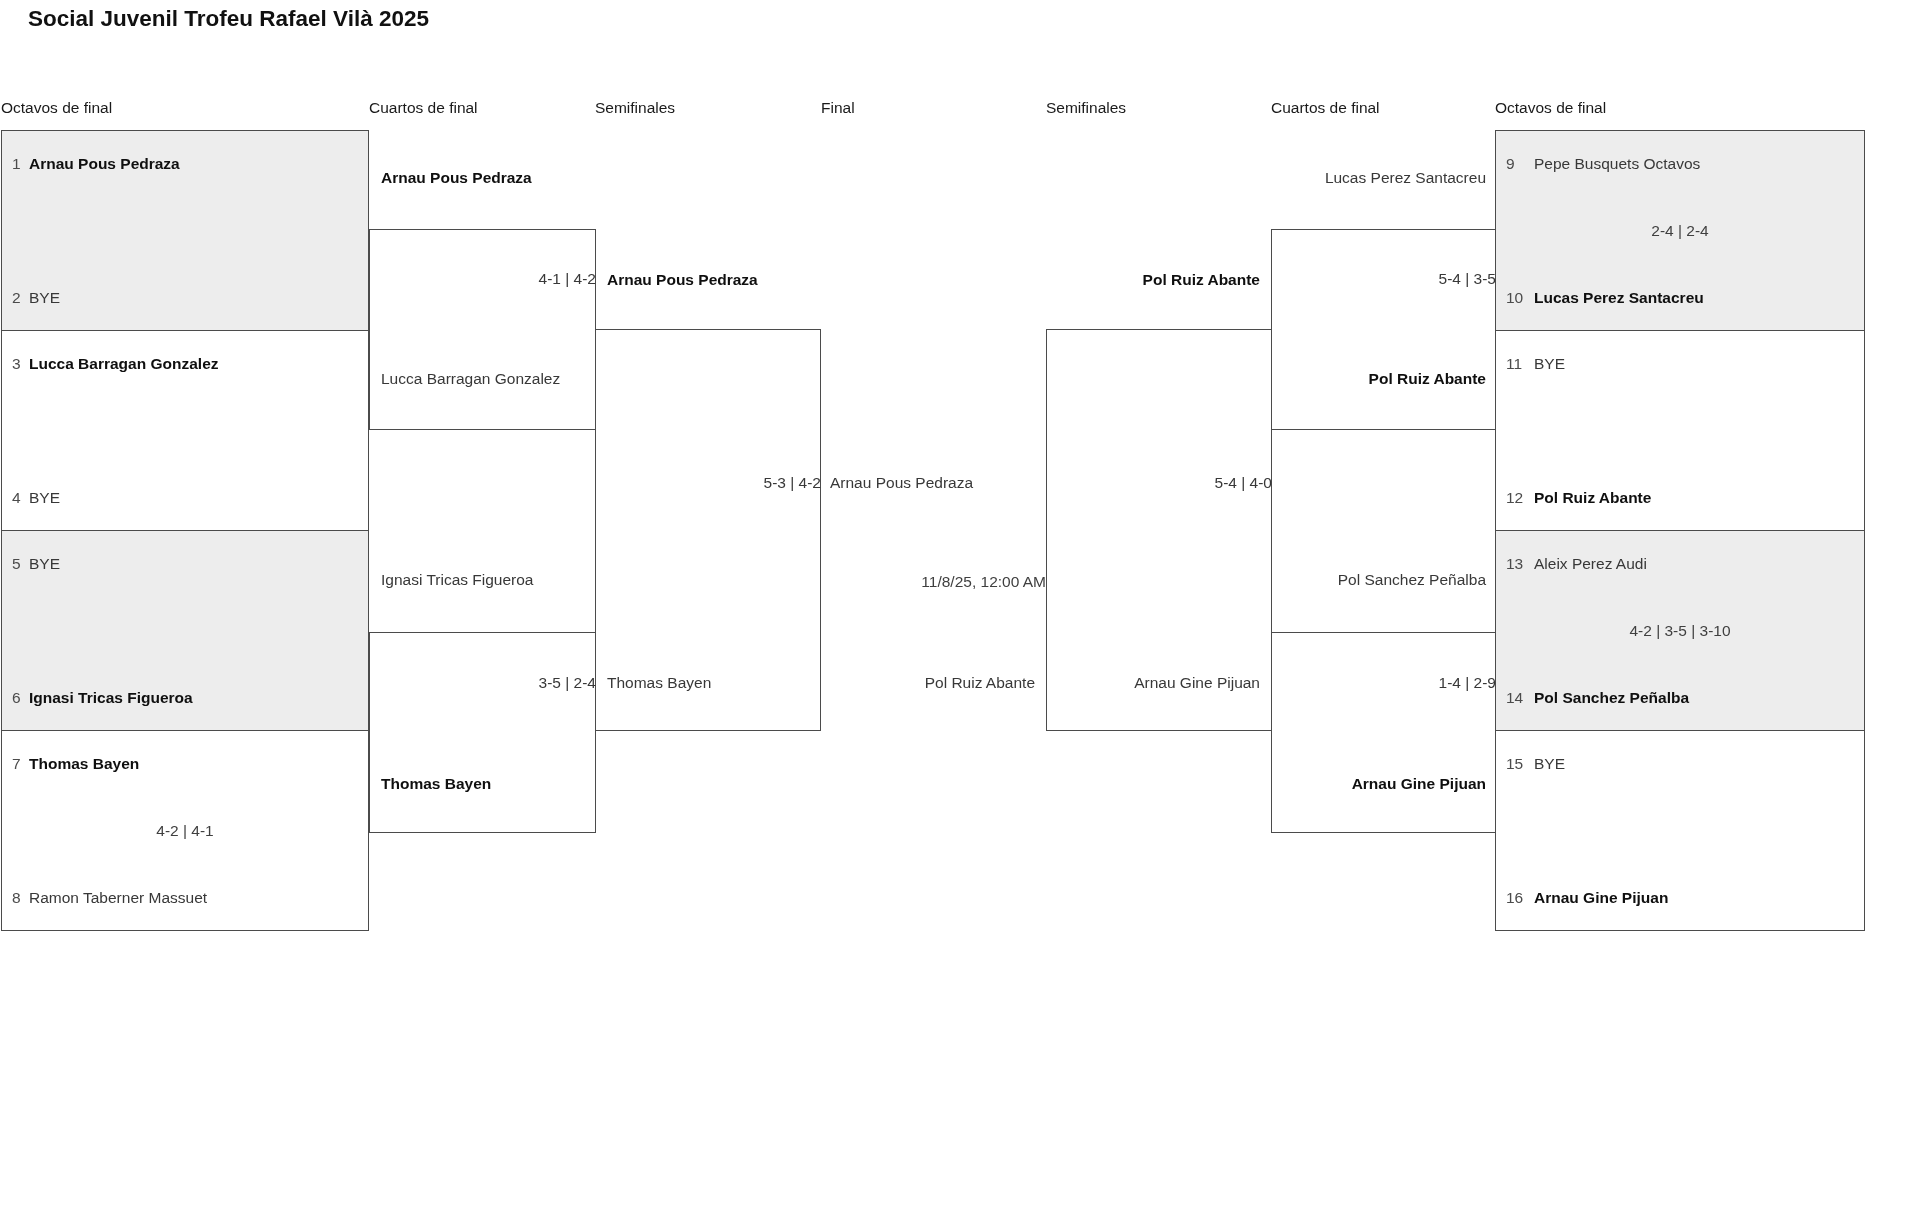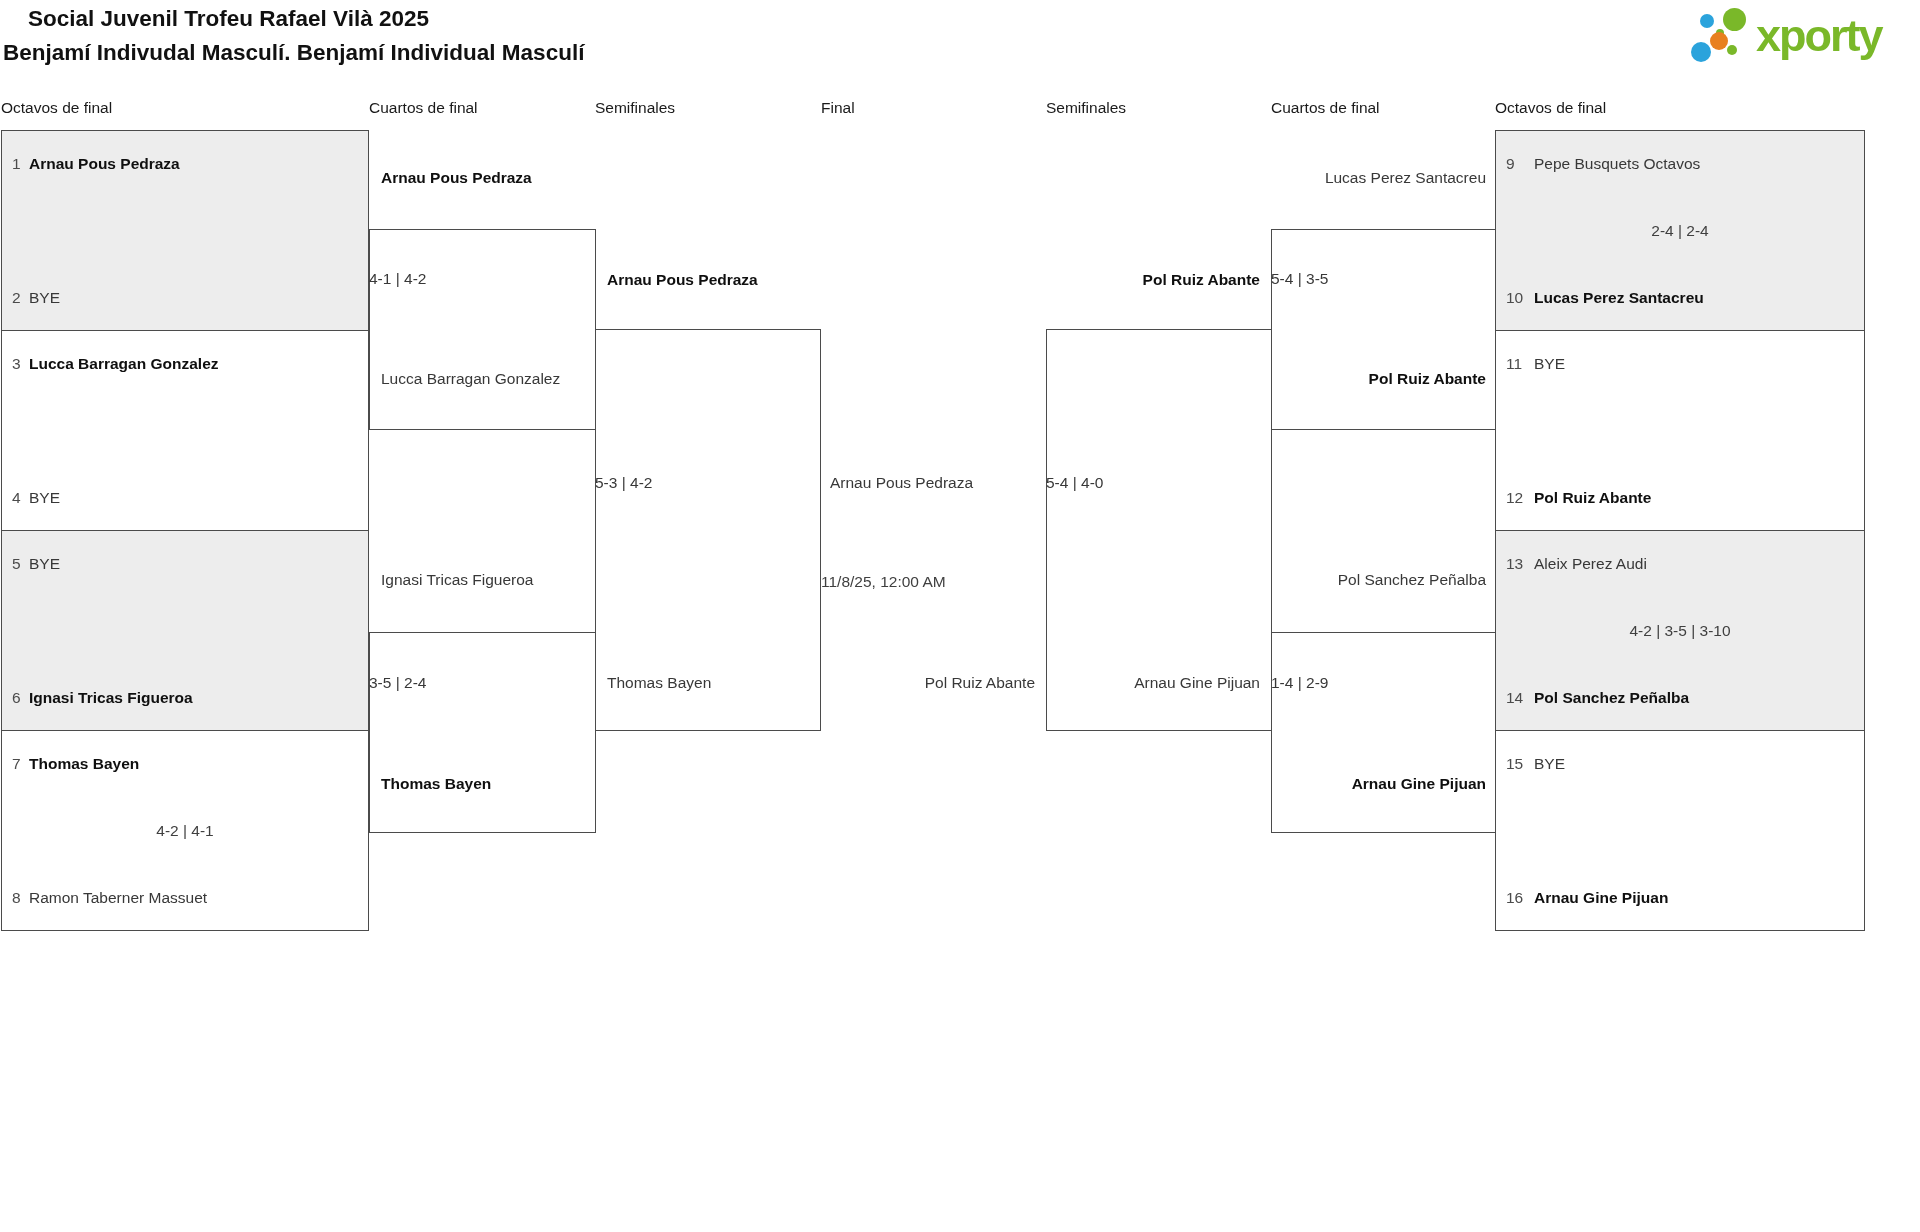--- a/index.html
+++ b/index.html
@@ -57,21 +57,21 @@
   .slot.top{top:22px;}
   .slot.bot{top:156px;}
   .seed{color:#4b4b4b;min-width:16px;margin-right:1px;flex:0 0 auto;}
   .r16.right .seed{min-width:27px;}
   .pname{color:#383838;white-space:nowrap;}
   .pname.bold{font-weight:700;color:#0f0f0f;}
   .mscore{position:absolute;left:0;right:0;top:89px;height:22px;line-height:22px;text-align:center;font-size:15.5px;color:#3f3f3f;}
   
   .t{position:absolute;height:22px;line-height:22px;font-size:15.5px;white-space:nowrap;color:#383838;}
   .t.bold{font-weight:700;color:#0f0f0f;}
-  .t.center{text-align:left;}
+  .t.center{text-align:right;}
   .t.right{text-align:right;}
   .t.clip{overflow:hidden;width:213px;}
   
   .qfL1-top{left:381px;top:167px;}
   .qfL1-score{left:369px;width:227px;top:268px;}
   .qfL1-bot{left:381px;top:368px;}
   .qfL2-top{left:381px;top:569px;}
   .qfL2-score{left:369px;width:227px;top:672px;}
   .qfL2-bot{left:381px;top:773px;}
   
@@ -92,31 +92,21 @@
   .fin-left{left:830px;top:472px;}
   .fin-date{left:821px;width:225px;top:571px;color:#3f3f3f;}
   .fin-right{left:821px;width:214px;top:672px;}
 </style>
 </head>
 <body>
 
 <div class="canvas">
 
   <div class="title1">Social Juvenil Trofeu Rafael Vilà 2025</div>
-  <div class="title2">Benjamí Indivudal Masculí. Benjamí Individual Masculí</div>
-
-  <div class="logo">
-    <span class="dot d1"></span>
-    <span class="dot d2"></span>
-    <span class="dot d3"></span>
-    <span class="dot d4"></span>
-    <span class="dot d5"></span>
-    <span class="dot d6"></span>
-    <span class="logo-text">xporty</span>
-  </div>
+
 
   <div class="rh rh1">Octavos de final</div>
   <div class="rh rh2">Cuartos de final</div>
   <div class="rh rh3">Semifinales</div>
   <div class="rh rh4">Final</div>
   <div class="rh rh5">Semifinales</div>
   <div class="rh rh6">Cuartos de final</div>
   <div class="rh rh7">Octavos de final</div>
 
   <div class="box r16 shaded bL1">

